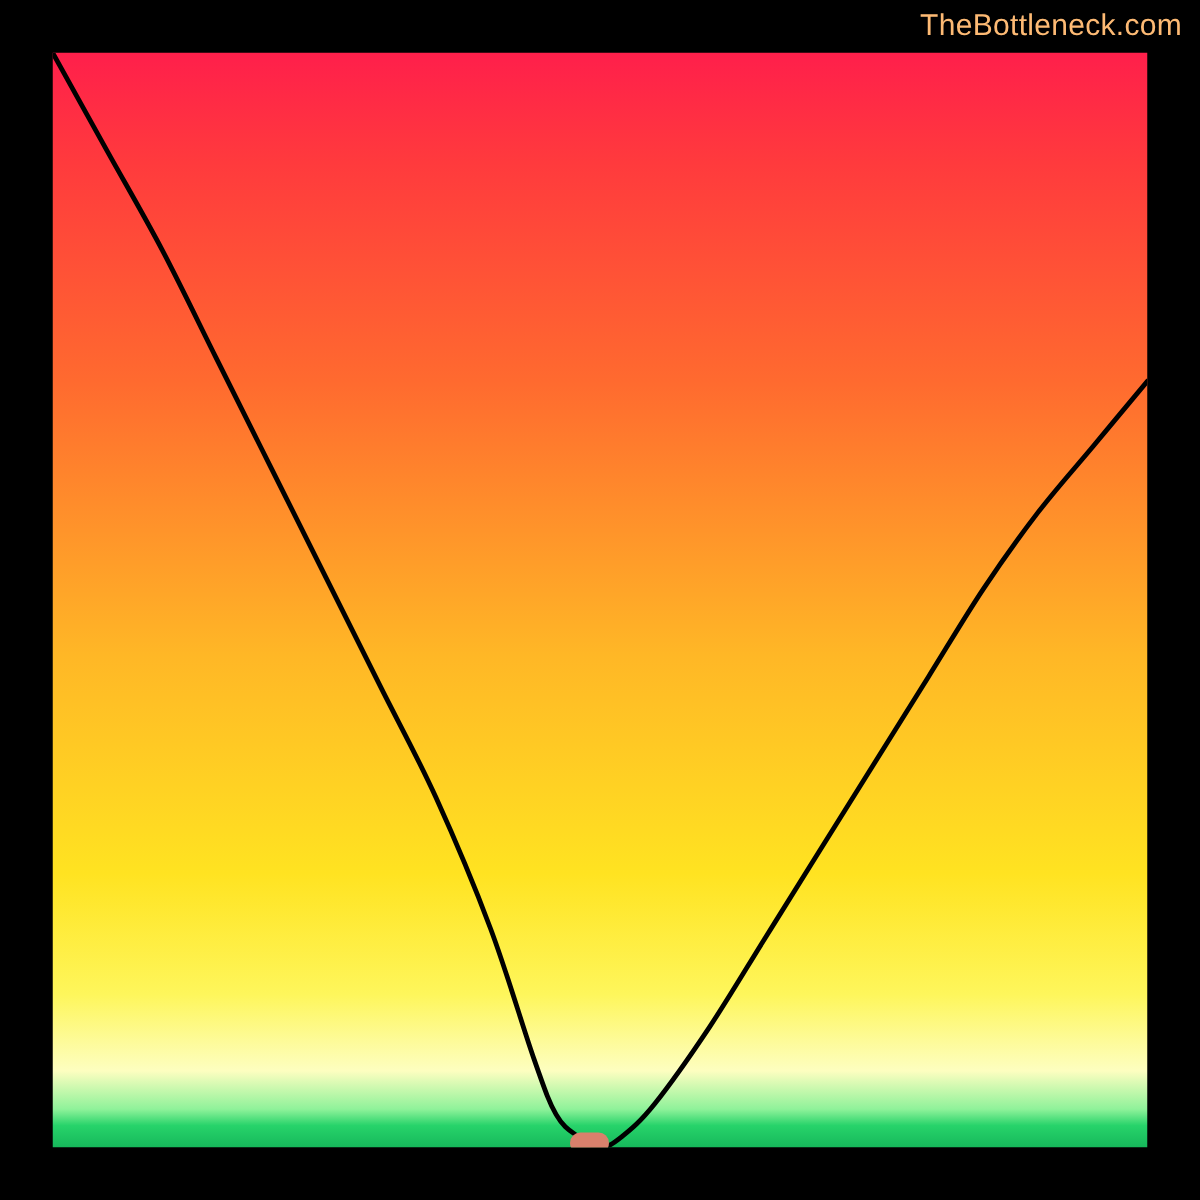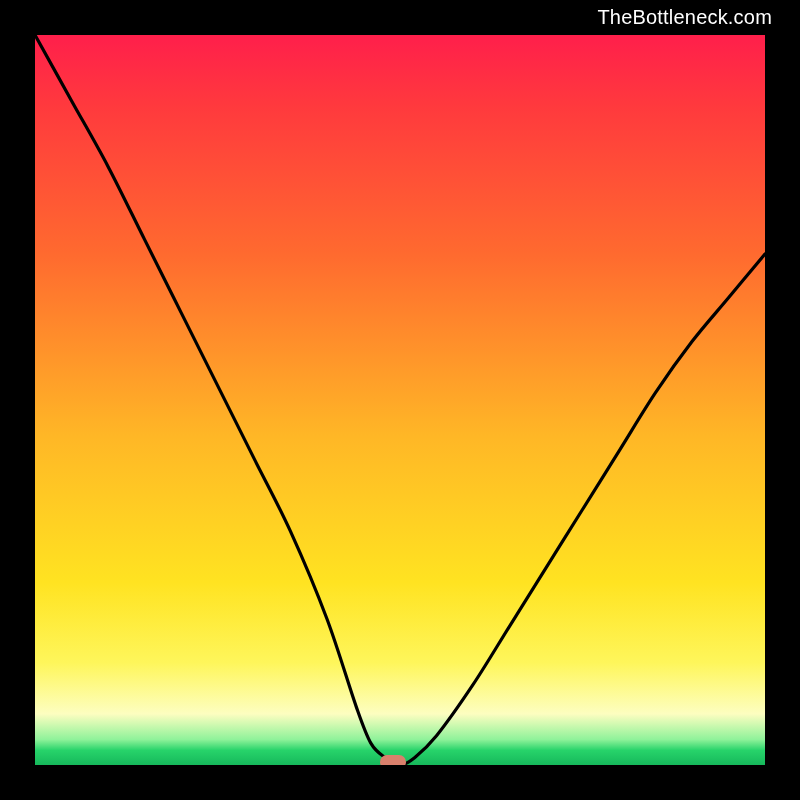--- a/index.html
+++ b/index.html
@@ -45,22 +45,22 @@
   }
   svg.curve {
     position: absolute;
     inset: 0;
     width: 100%;
     height: 100%;
   }
   .attribution {
     position: absolute;
     top: 6px;
-    right: 28px;
-    color: #ffffff;
+    right: 12px;
+    color: #fdba74;
     font-size: 20px;
     font-weight: 500;
     letter-spacing: 0.2px;
     user-select: none;
   }
   .marker {
     position: absolute;
     background: #d9806c;
     border-radius: 50px;
   }

